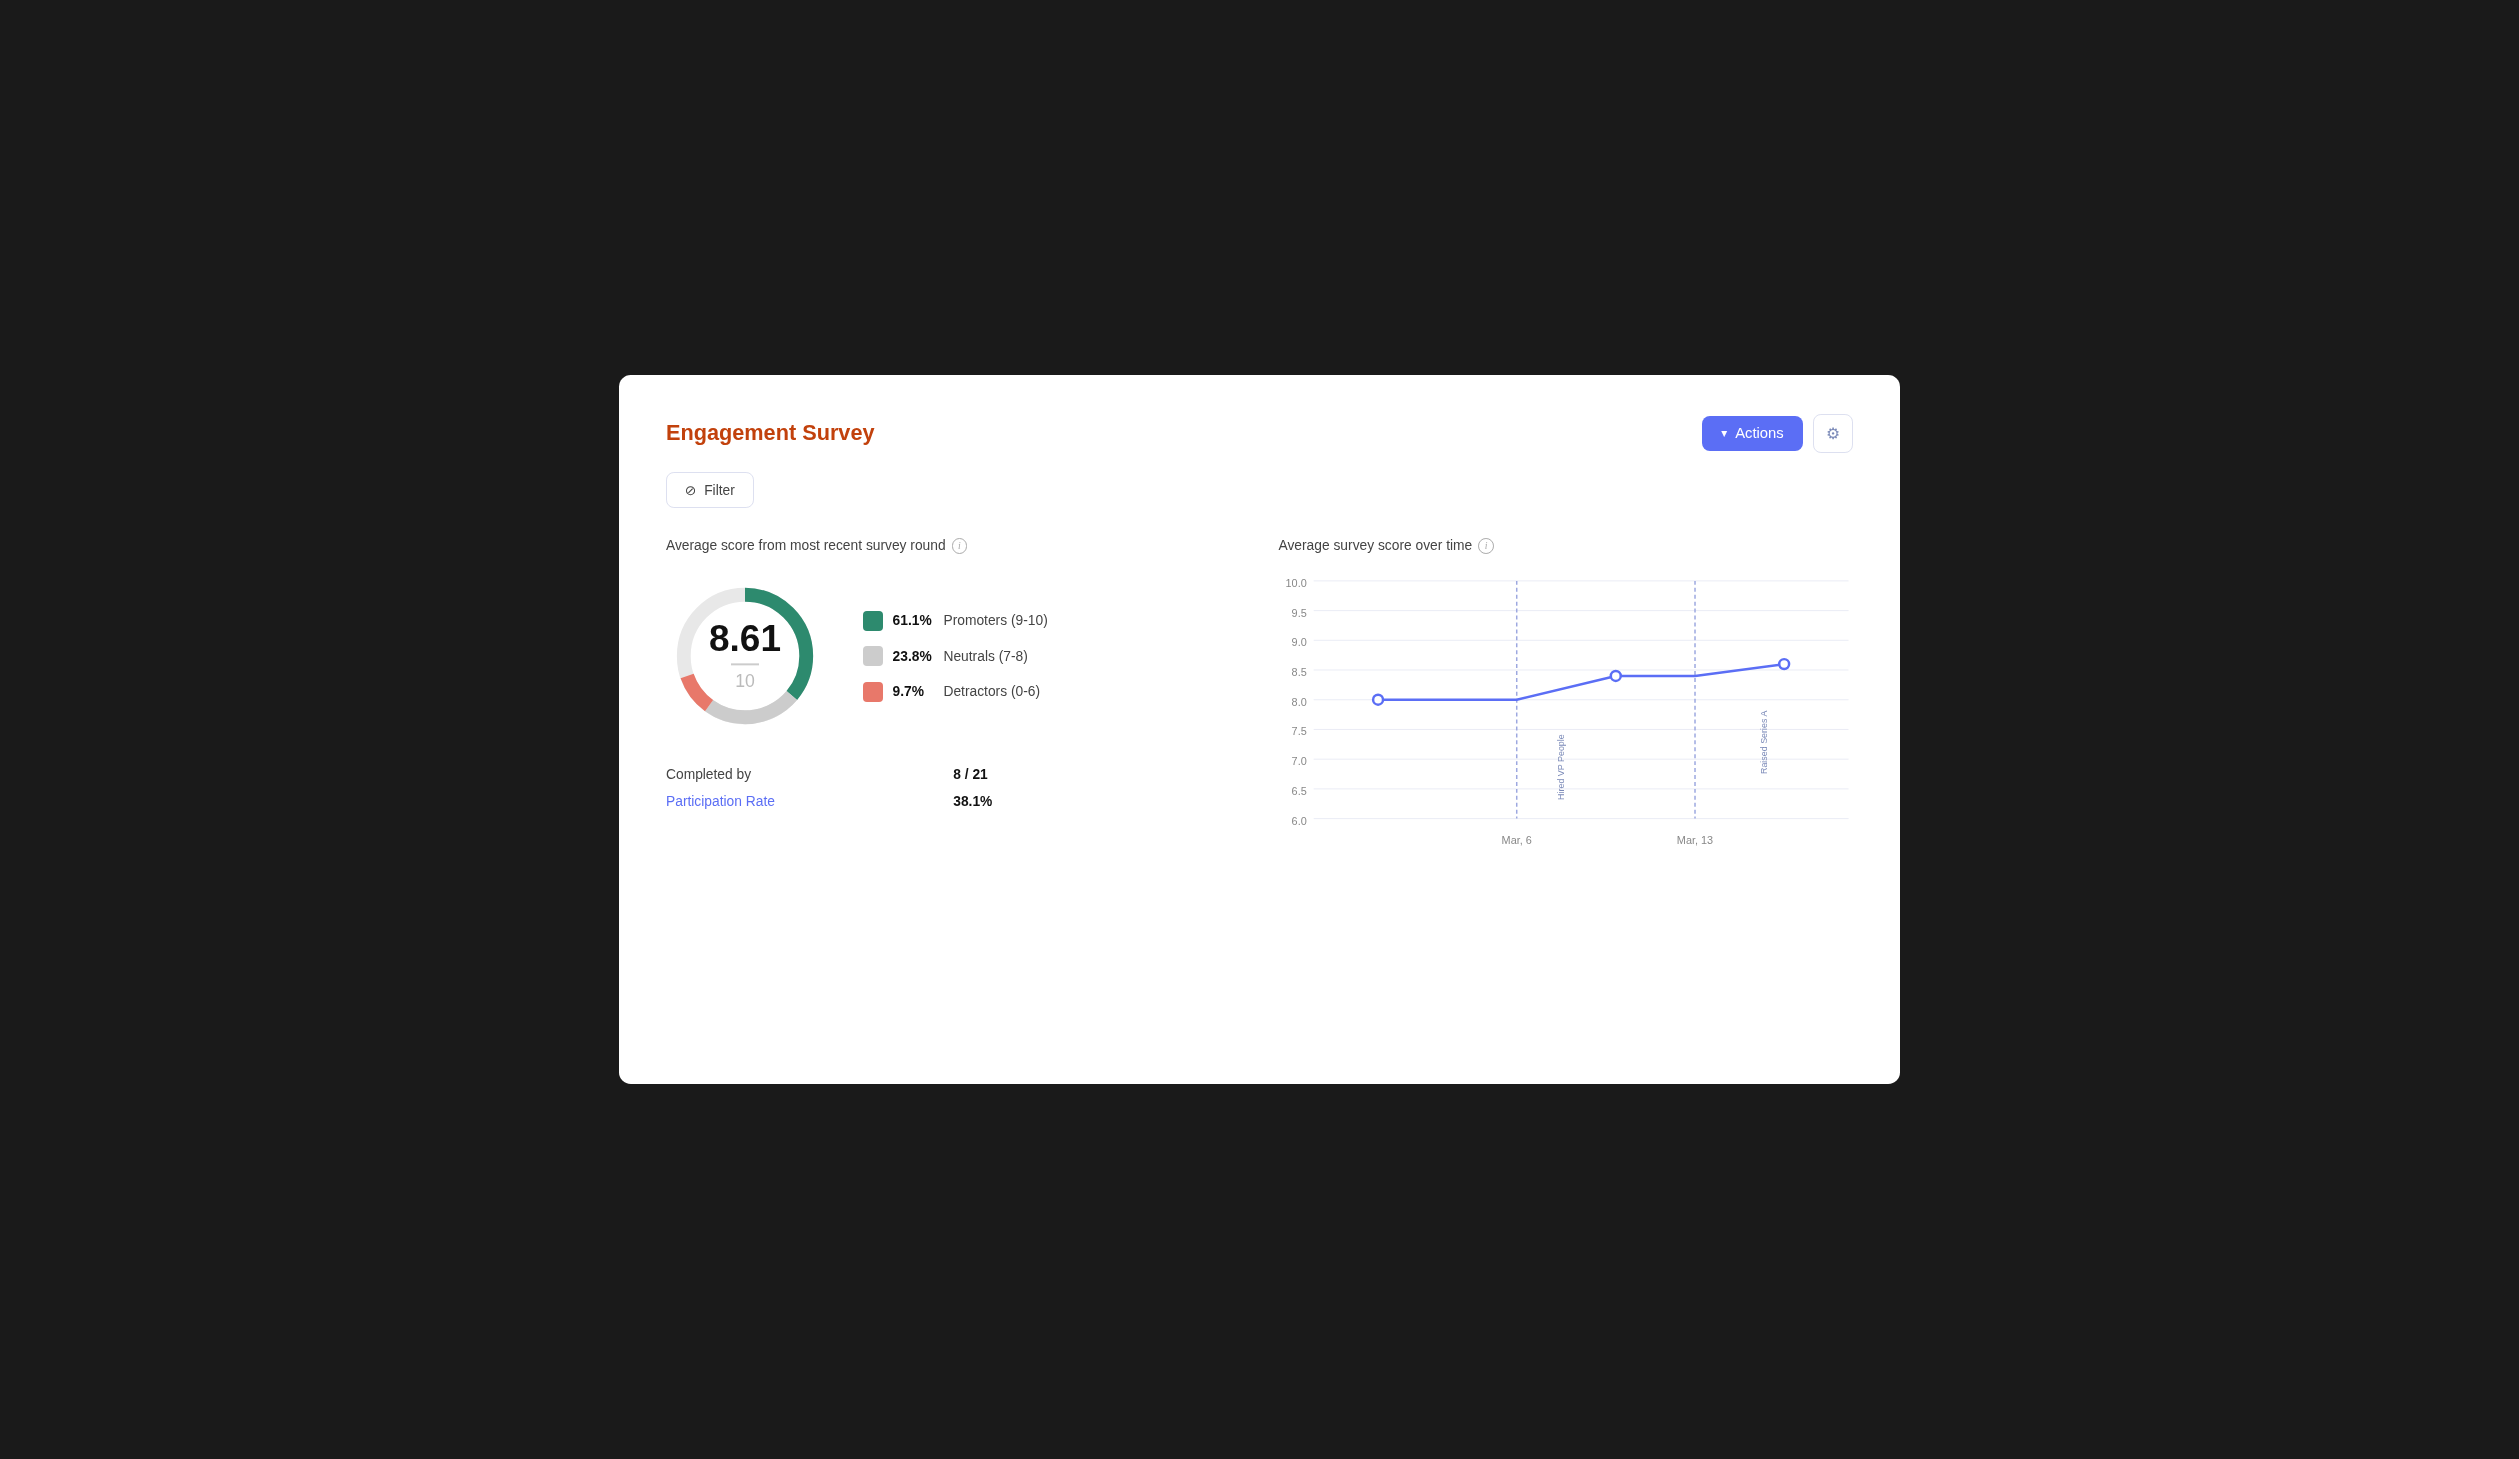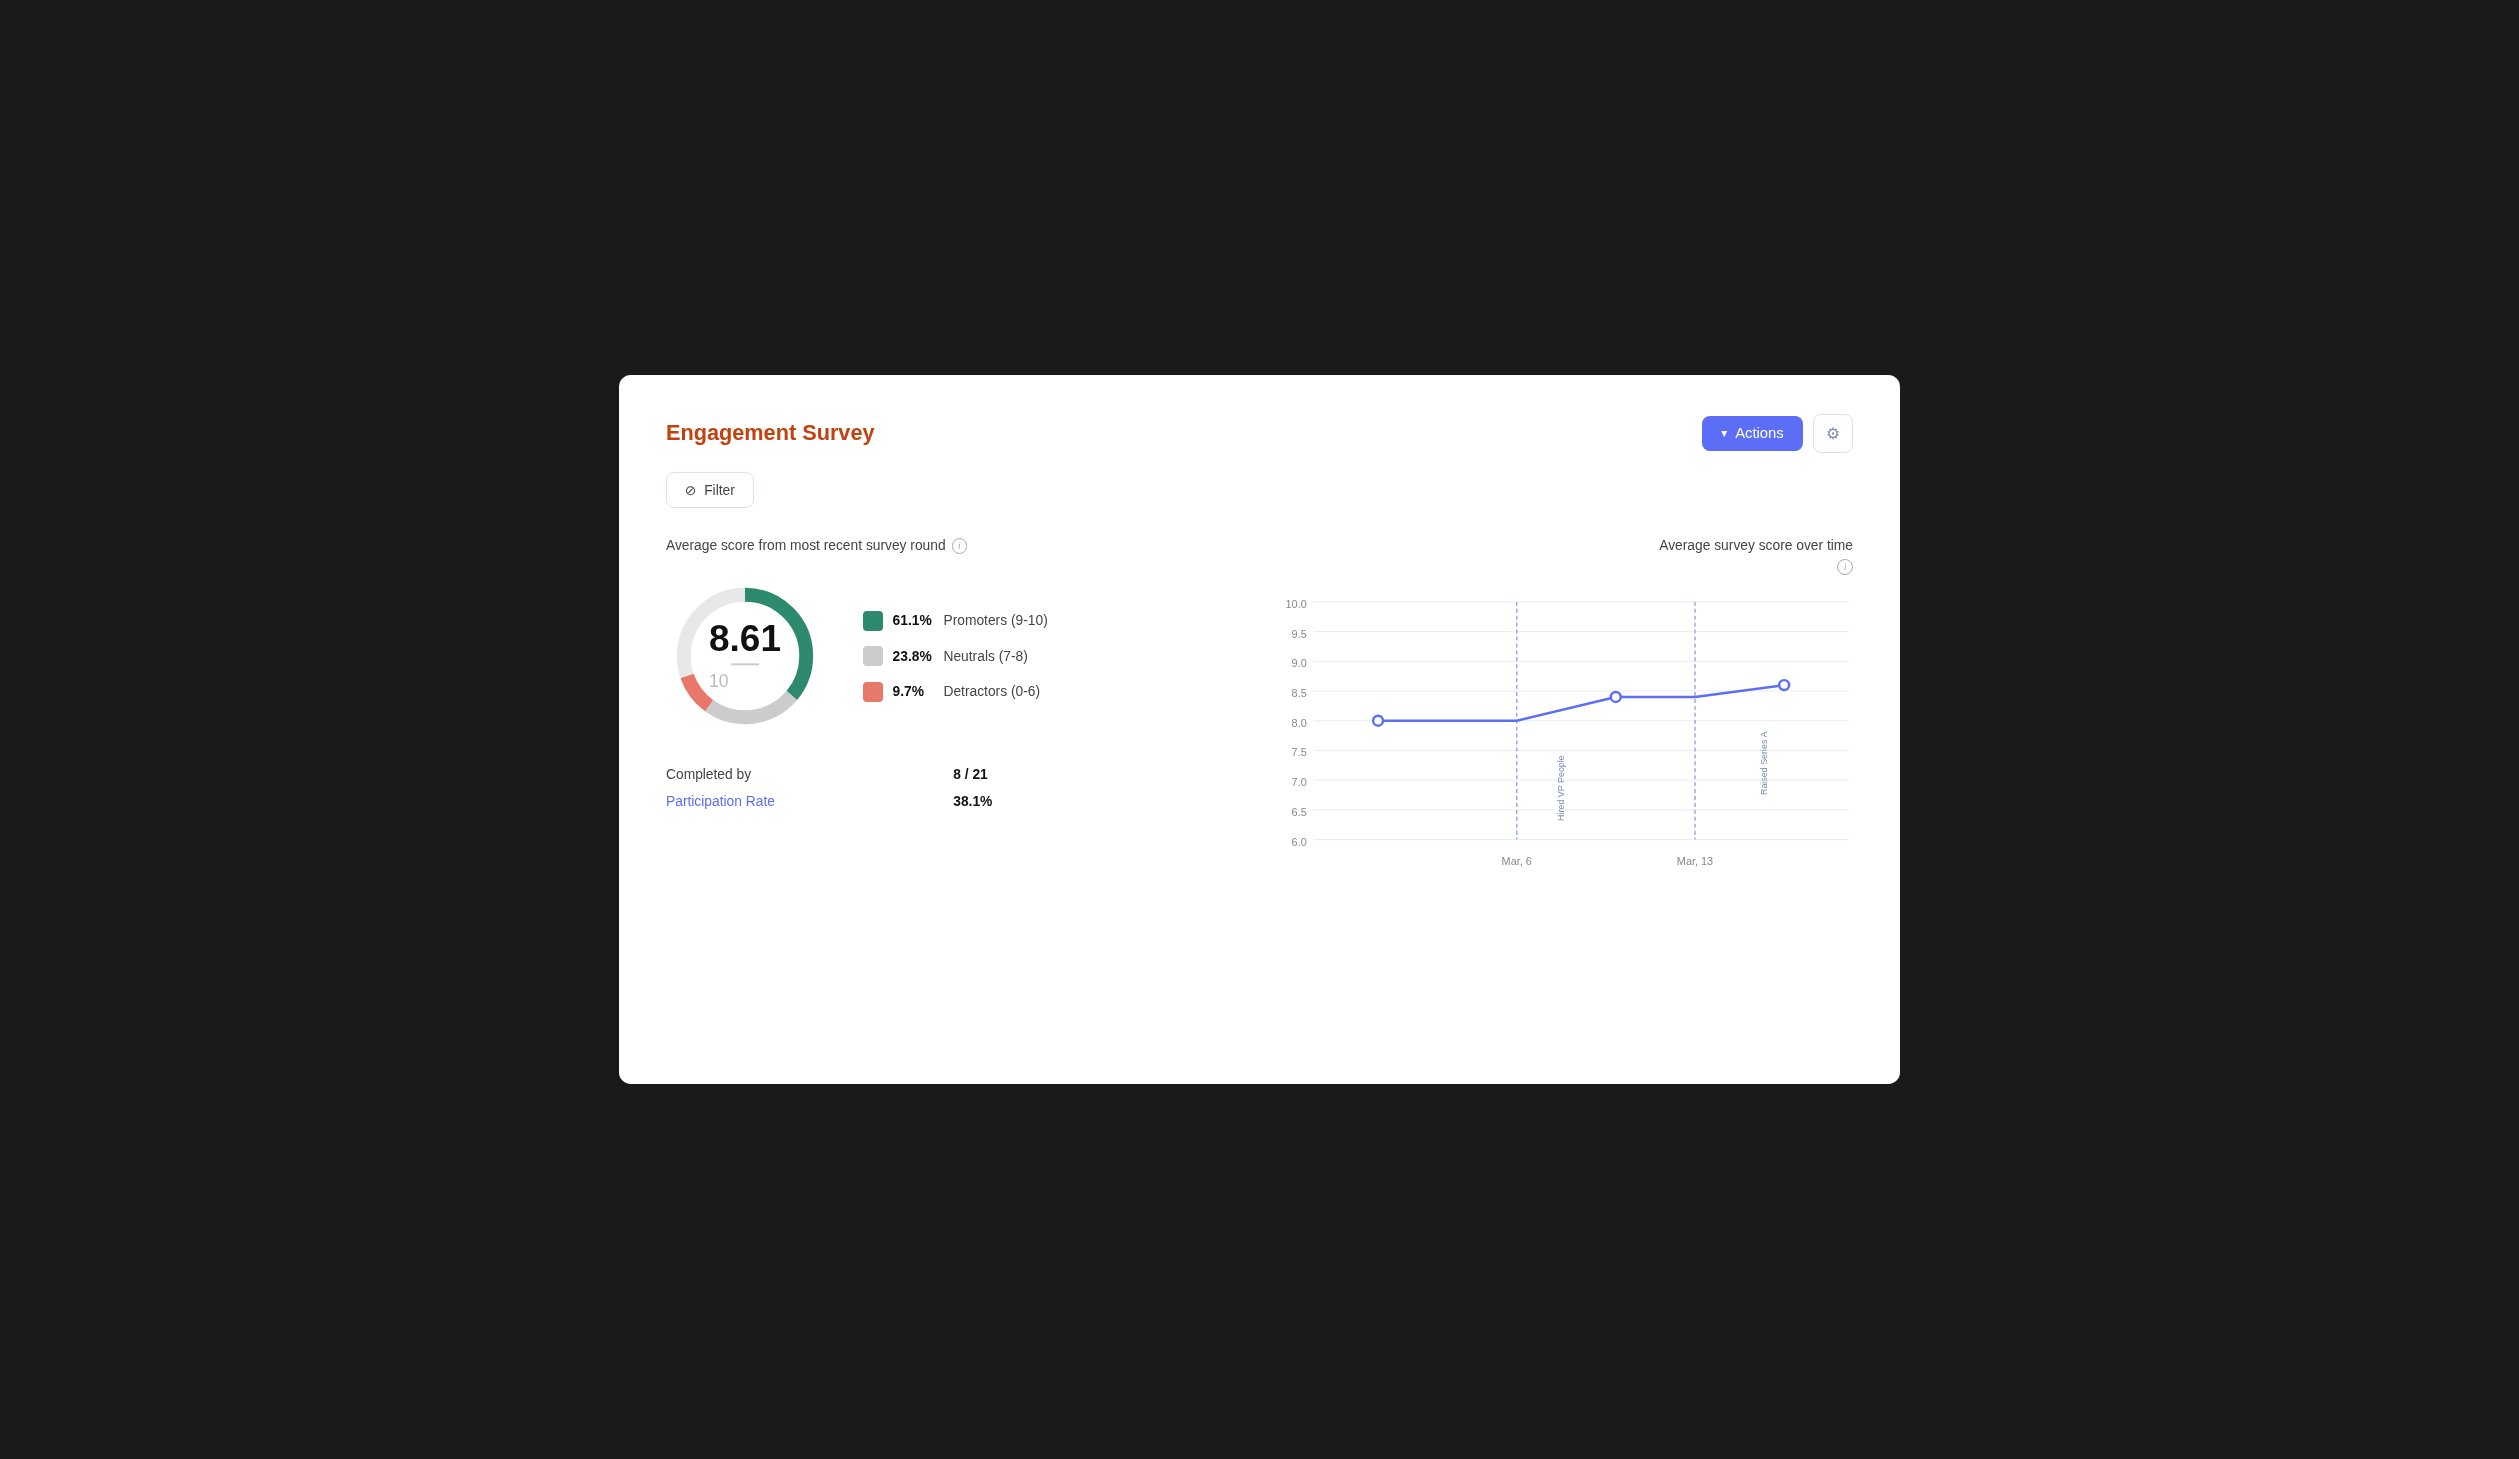--- a/index.html
+++ b/index.html
@@ -158,21 +158,21 @@
     }
     .donut-container svg {
       width: 158px;
       height: 158px;
     }
     .donut-center {
       position: absolute;
       top: 50%;
       left: 50%;
       transform: translate(-50%, -50%);
-      text-align: left;
+      text-align: center;
     }
     .donut-score {
       font-size: 37px;
       font-weight: 800;
       color: #111;
       line-height: 1;
     }
     .donut-divider {
       width: 27.6px;
       height: 1.5px;
@@ -226,24 +226,23 @@
       cursor: pointer;
     }
     
     .chart-area {
       position: relative;
     }
     .chart-title {
       font-size: 13.8px;
       color: #444;
       display: flex;
-      align-items: flex-end;
+      align-items: flex-start;
       gap: 5.9px;
       margin-bottom: 15.8px;
-      flex-direction: column;
     }
     .chart-svg-wrap {
       position: relative;
       width: 100%;
       margin-top: 12px;
     }
   </style>
 </head>
 <body>
 

